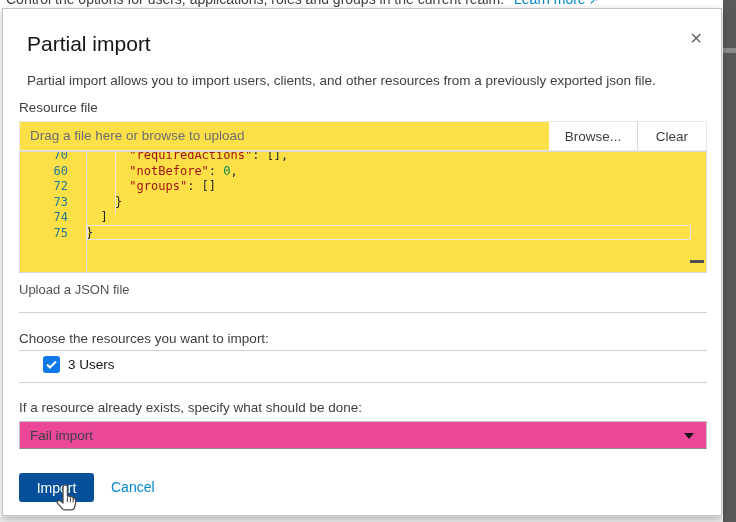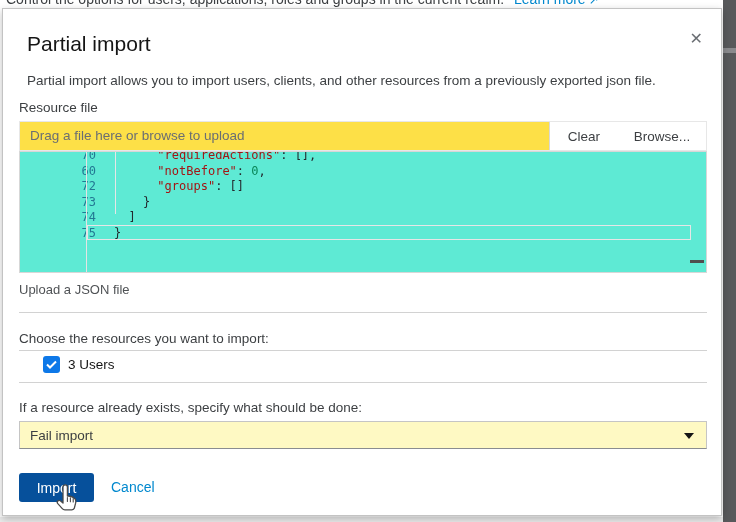--- a/index.html
+++ b/index.html
@@ -24,40 +24,40 @@
   .close-btn{position:absolute;right:18px;top:22px;background:none;border:none;font-size:16px;color:#6a6e73;cursor:pointer;padding:0;line-height:1;}
   .desc{position:absolute;left:16px;top:56px;margin:8px;font-size:13.5px;color:var(--body-text,#3c3f42);}
   .field-label{position:absolute;left:16px;font-size:13.5px;color:var(--body-text,#3c3f42);}
   
   .upload-row{position:absolute;left:16px;top:112px;width:688px;height:30px;display:flex;border:1px solid #e7e7e7;box-sizing:border-box;}
   .upload-input{flex:1;background:#fde047;color:var(--muted-text,#6a6e73);font-size:13.5px;line-height:28px;padding:0 10px;overflow:hidden;white-space:nowrap;}
   .upload-btn{background:#fff;border:none;font-family:inherit;font-size:13.5px;color:#3c3f42;cursor:pointer;}
   .browse-btn{width:88px;}
   .clear-btn{width:69px;border-left:1px solid #d8d8d8;}
   
-  .editor{position:absolute;left:16px;top:142px;width:688px;height:122px;border:1px solid #d7d7d7;box-sizing:border-box;overflow:hidden;background:#5eead4;padding-left:28px;}
+  .editor{position:absolute;left:16px;top:142px;width:688px;height:122px;border:1px solid #d7d7d7;box-sizing:border-box;overflow:hidden;background:#fde047;}
   .editor-lines{margin-top:-4px;font-family:"DejaVu Sans Mono","Liberation Mono",monospace;font-size:12px;line-height:15.5px;}
   .code-row{display:flex;}
   .gutter-num{width:48px;flex:none;text-align:right;padding-right:18px;color:var(--line-number,#237893);}
   .code-text{white-space:pre;color:#24292e;}
   .tok-str{color:var(--code-string,#a31515);}
   .tok-num{color:var(--code-number,#098658);}
   .gutter-border{position:absolute;left:66px;top:0;bottom:0;width:0;border-left:1px solid #e4e4e4;}
   .indent-guide{position:absolute;left:95px;top:0;height:62px;width:0;border-left:1px solid #e6e6e6;}
   .current-line{position:absolute;left:67px;top:73px;width:604px;height:15px;border:1px solid #e6e6e6;box-sizing:border-box;}
   .overview-marker{position:absolute;right:2px;top:108px;width:14px;height:3px;background:#4f4f4f;}
   .helper-text{position:absolute;left:16px;top:273px;font-size:13px;color:#4f5255;}
   
   .hline{position:absolute;left:16px;width:688px;height:1px;background:var(--divider,#d2d2d2);border:none;margin:0;}
   
   .resource-row{position:absolute;left:40px;top:347px;display:flex;align-items:center;}
   .checkbox{width:17px;height:17px;border-radius:3px;background:var(--checkbox-checked,#0d78e8);display:inline-flex;align-items:center;justify-content:center;cursor:pointer;}
   .resource-label{margin-left:8px;font-size:13.5px;color:#151515;}
   
-  .select{position:absolute;left:16px;top:412px;width:688px;height:28px;border:1px solid #c5c5c5;border-bottom-color:#8a8d90;box-sizing:border-box;background:#fef9c3;display:flex;align-items:center;cursor:pointer;}
+  .select{position:absolute;left:16px;top:412px;width:688px;height:28px;border:1px solid #c5c5c5;border-bottom-color:#8a8d90;box-sizing:border-box;background:#ec4899;display:flex;align-items:center;cursor:pointer;}
   .select .value{padding-left:10px;font-size:13.5px;color:#3c3f42;}
   .select .caret{position:absolute;right:12px;top:11px;width:0;height:0;border-left:5px solid transparent;border-right:5px solid transparent;border-top:6px solid #151515;}
   
   .import-btn{position:absolute;left:16px;top:464px;width:75px;height:29px;background:var(--primary-button,#06509b);color:#fff;border:none;border-radius:3px;font-family:inherit;font-size:14px;cursor:pointer;}
   .cancel-link{position:absolute;left:108px;top:470px;font-size:14px;color:var(--link,#0088ce);text-decoration:none;cursor:pointer;}
   
   .cursor{position:absolute;left:54px;top:483px;z-index:30;}
 </style>
 </head>
 <body>
@@ -77,22 +77,22 @@
 
   <div class="modal">
     <h1 class="modal-title">Partial import</h1>
     <button class="close-btn">✕</button>
     <p class="desc">Partial import allows you to import users, clients, and other resources from a previously exported json file.</p>
 
     <div class="field-label" style="top:91px">Resource file</div>
 
     <div class="upload-row">
       <div class="upload-input">Drag a file here or browse to upload</div>
+      <button class="upload-btn browse-btn">Browse...</button>
       <button class="upload-btn clear-btn">Clear</button>
-      <button class="upload-btn browse-btn">Browse...</button>
     </div>
 
     <div class="editor">
       <div class="gutter-border"></div>
       <div class="indent-guide"></div>
       <div class="current-line"></div>
       <div class="editor-lines">
           <div class="code-row">
             <span class="gutter-num">70</span>
             <span class="code-text">      <span class="tok-str">"requiredActions"</span>: [],</span>

